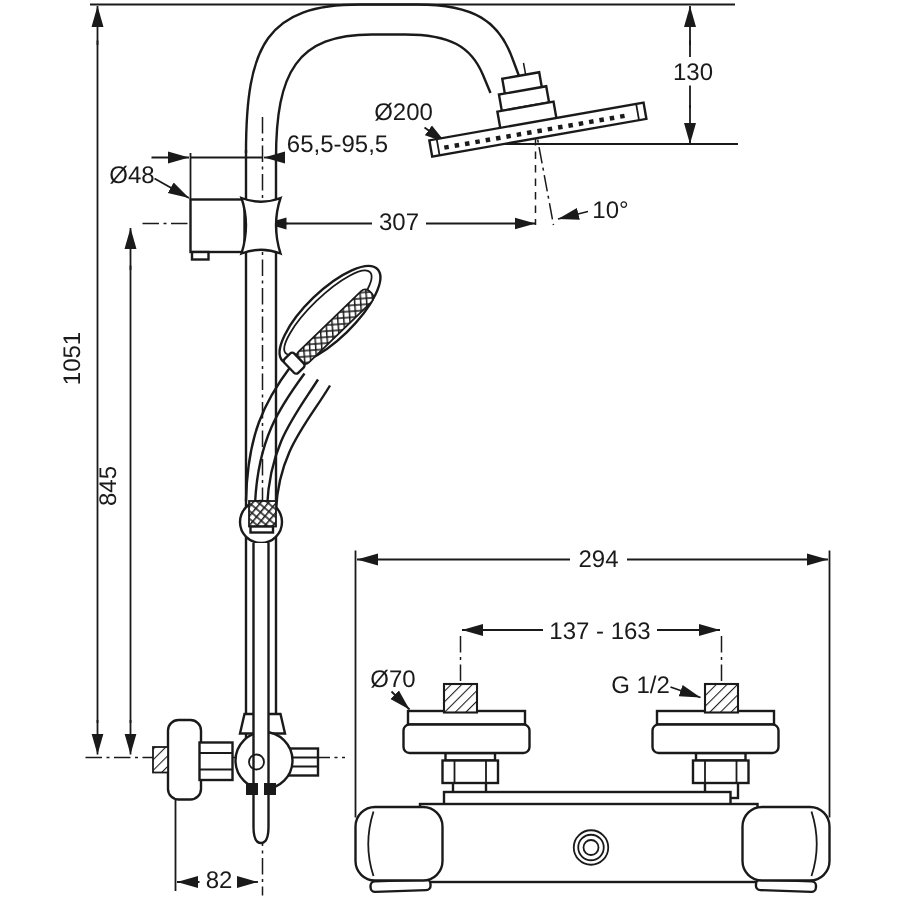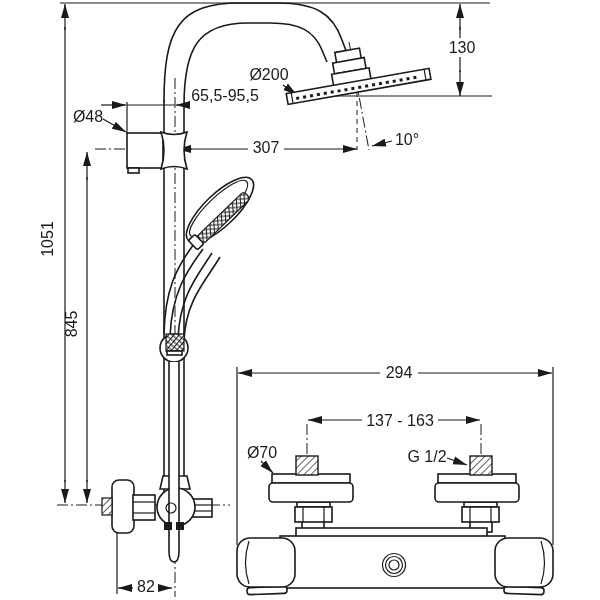--- a/index.html
+++ b/index.html
@@ -1,16 +1,16 @@
 <!DOCTYPE html>
 <html><head>
 <meta charset="utf-8">
 <style>
   html,body{margin:0;padding:0;background:#ffffff;}
-  .stage{width:600px;height:600px;position:relative;background:#fff;overflow:hidden;}
+  .stage{width:600px;height:600px;position:relative;background:#fff;overflow:hidden;border-radius:21px;}
   svg{display:block;}
   text{font-family:"Liberation Sans","DejaVu Sans",sans-serif;font-size:16px;fill:#1a1a1a;}
   .tline{stroke:#1a1a1a;stroke-width:1.2;fill:none;}
   .oline{stroke:#1a1a1a;stroke-width:1.6;fill:none;}
   .wfill{stroke:#1a1a1a;stroke-width:1.6;fill:#ffffff;}
   .cline{stroke:#1a1a1a;stroke-width:1;fill:none;stroke-dasharray:11 3 2 3;}
   .dline{stroke:#1a1a1a;stroke-width:1;fill:none;stroke-dasharray:5 4;}
 </style>
 </head>
 <body>

